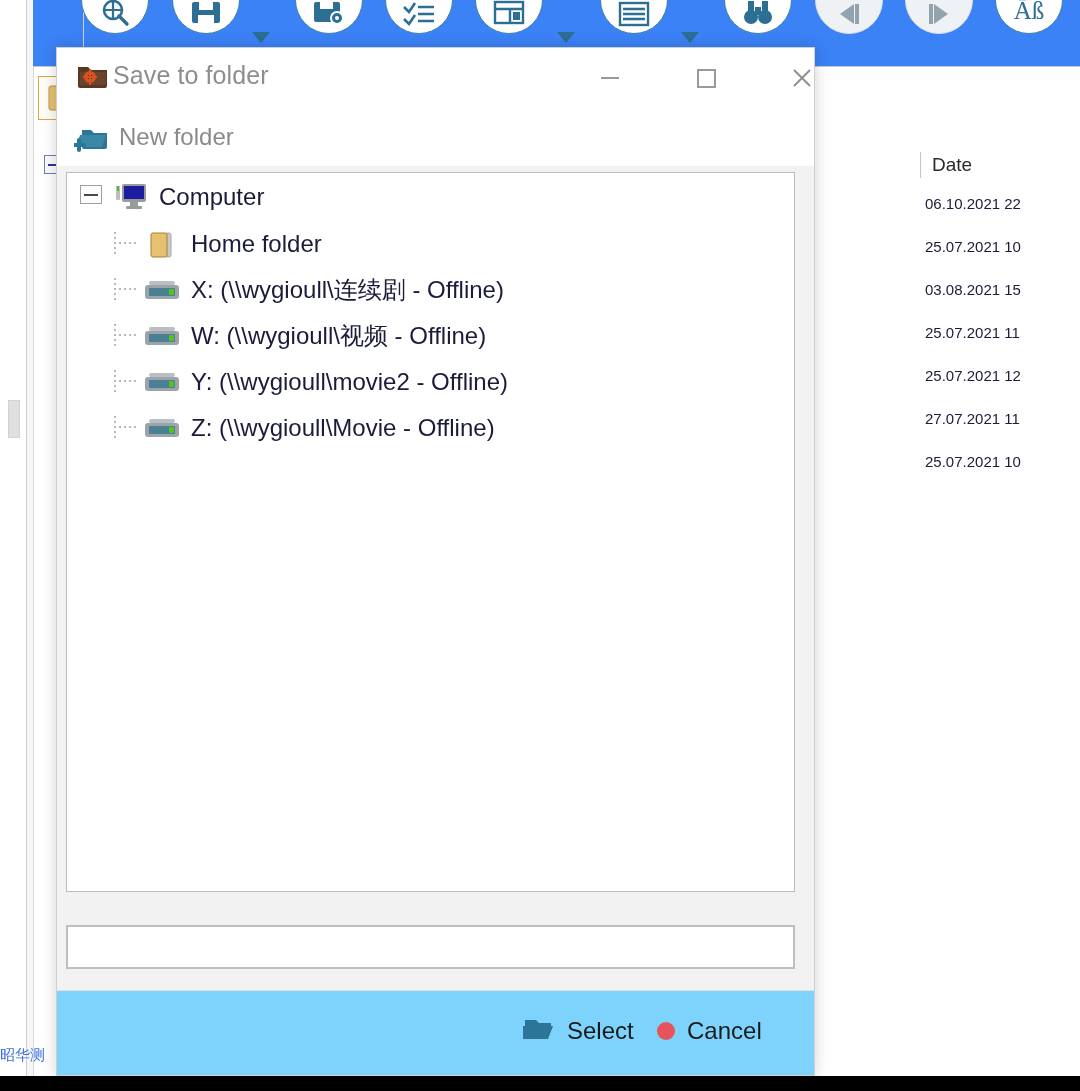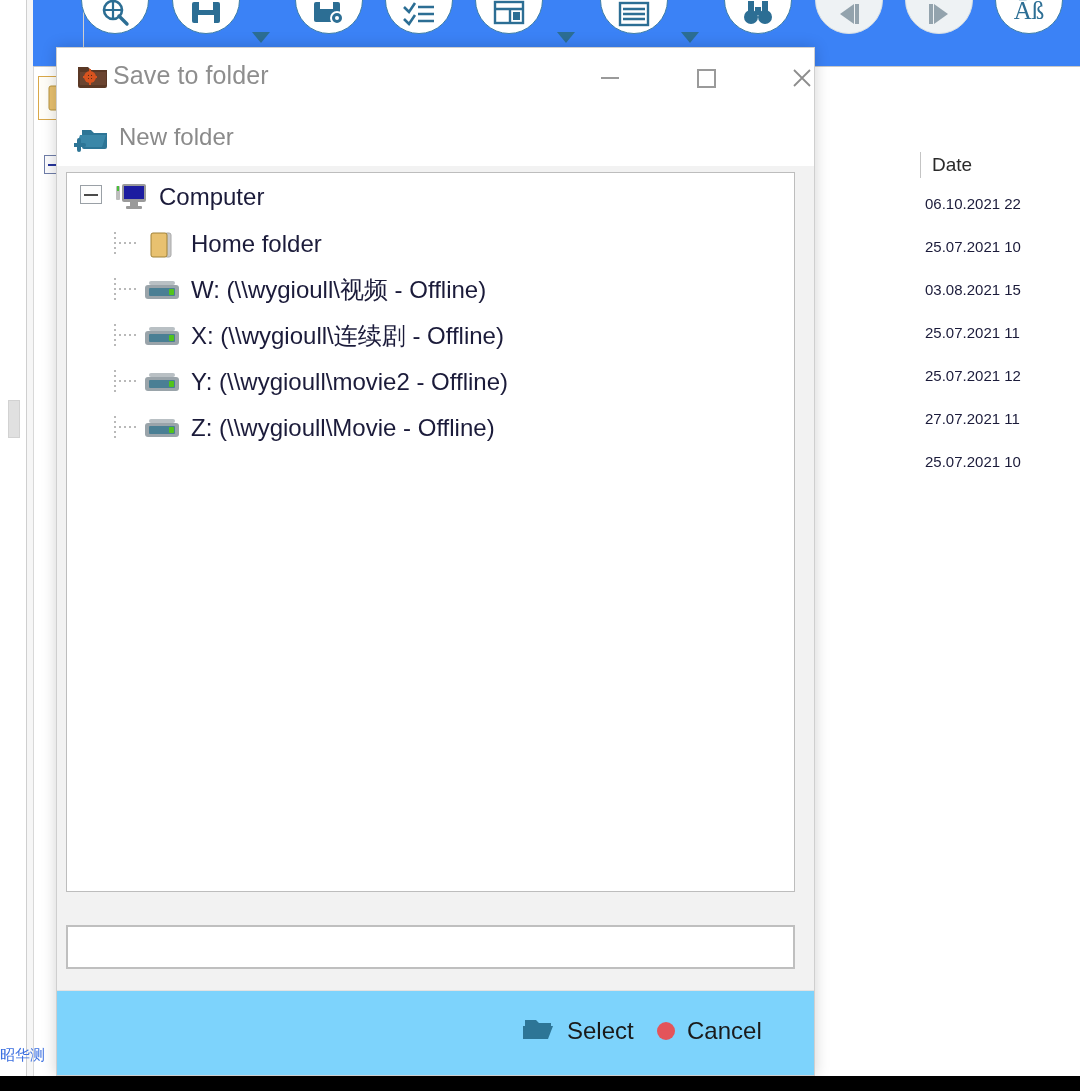--- a/index.html
+++ b/index.html
@@ -457,21 +457,21 @@
             <i style="left: 0px; top: 20px;"></i>
           </span>
           <span class="ti child-icon">
             <svg width="38" height="26" viewBox="0 0 38 26">
               <rect x="6" y="3" width="26" height="4" rx="2" fill="#b9c0c4"></rect>
               <rect x="2" y="7" width="34" height="14" rx="3" fill="#9aa4aa"></rect>
               <rect x="6" y="10" width="26" height="8" rx="1" fill="#4a7f94"></rect>
               <rect x="26" y="11" width="5" height="6" rx="1" fill="#52c41a"></rect>
             </svg>
           </span>
-          <span class="tree-label child">W: (\\wygioull\视频 - Offline)</span>
+          <span class="tree-label child">X: (\\wygioull\连续剧 - Offline)</span>
         </div>
         <div class="tree-row">
           <span class="dots">
             <i style="left: 0px; top: 0px;"></i>
             <i style="left: 0px; top: 5px;"></i>
             <i style="left: 0px; top: 10px;"></i>
             <i style="left: 5px; top: 10px;"></i>
             <i style="left: 10px; top: 10px;"></i>
             <i style="left: 15px; top: 10px;"></i>
             <i style="left: 20px; top: 10px;"></i>
@@ -479,21 +479,21 @@
             <i style="left: 0px; top: 20px;"></i>
           </span>
           <span class="ti child-icon">
             <svg width="38" height="26" viewBox="0 0 38 26">
               <rect x="6" y="3" width="26" height="4" rx="2" fill="#b9c0c4"></rect>
               <rect x="2" y="7" width="34" height="14" rx="3" fill="#9aa4aa"></rect>
               <rect x="6" y="10" width="26" height="8" rx="1" fill="#4a7f94"></rect>
               <rect x="26" y="11" width="5" height="6" rx="1" fill="#52c41a"></rect>
             </svg>
           </span>
-          <span class="tree-label child">X: (\\wygioull\连续剧 - Offline)</span>
+          <span class="tree-label child">W: (\\wygioull\视频 - Offline)</span>
         </div>
         <div class="tree-row">
           <span class="dots">
             <i style="left: 0px; top: 0px;"></i>
             <i style="left: 0px; top: 5px;"></i>
             <i style="left: 0px; top: 10px;"></i>
             <i style="left: 5px; top: 10px;"></i>
             <i style="left: 10px; top: 10px;"></i>
             <i style="left: 15px; top: 10px;"></i>
             <i style="left: 20px; top: 10px;"></i>

